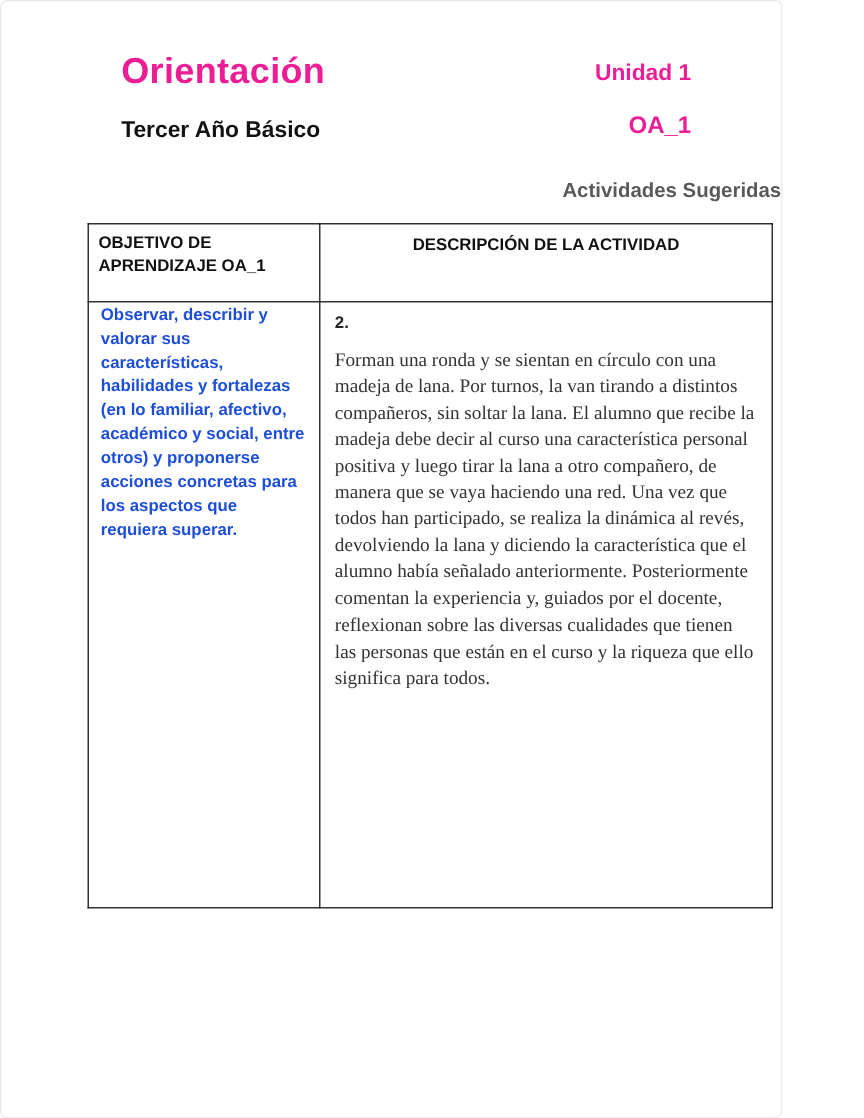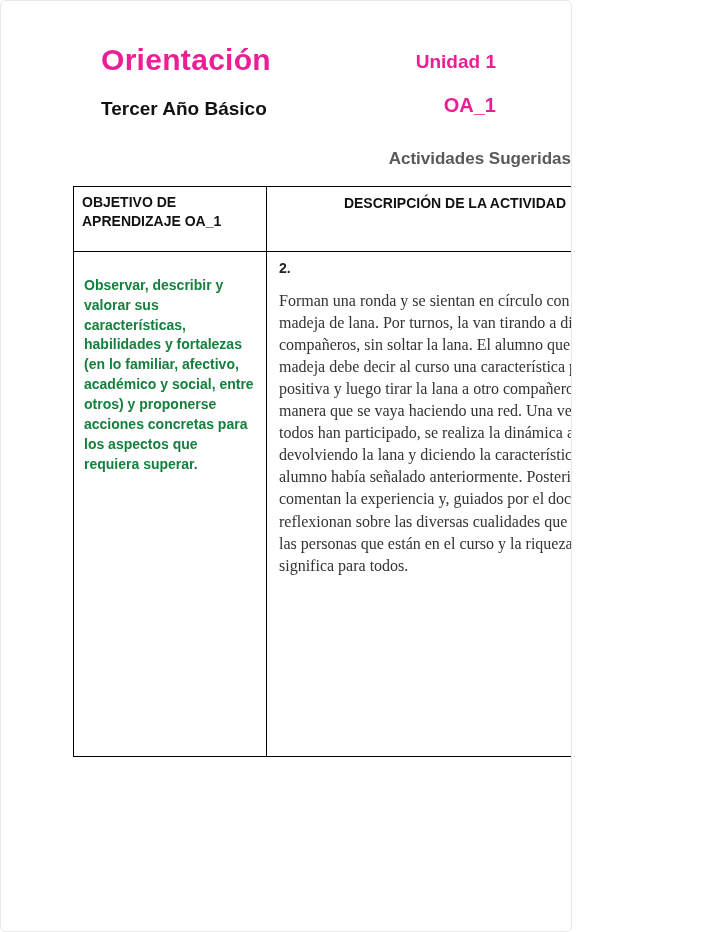--- a/index.html
+++ b/index.html
@@ -7,21 +7,21 @@
   html, body {
     width: 720px;
     height: 932px;
     background: #ffffff;
     font-family: "Liberation Sans", sans-serif;
     color: #222222;
   }
 
   .page {
     position: relative;
-    width: 572px;
+    width: 652px;
     height: 932px;
     background: #ffffff;
     border: 1px solid #e8e8e8;
     border-radius: 6px;
     overflow: hidden;
   }
 
   
   .doc-header {
     position: absolute;
@@ -111,24 +111,24 @@
   }
 
   th.desc-header {
     text-align: center;
     vertical-align: top;
     padding-top: 8px;
   }
 
   td.objective-cell {
     height: 505px;
-    padding: 24px 10px;
+    padding: 1px 10px;
     font-weight: bold;
     line-height: 1.42;
-    color: #15803d;
+    color: #1d4ed8;
   }
 
   td.activity-cell {
     padding: 8px 12px;
     color: #222222;
   }
 
   .activity-number {
     font-weight: bold;
     font-size: 14px;

